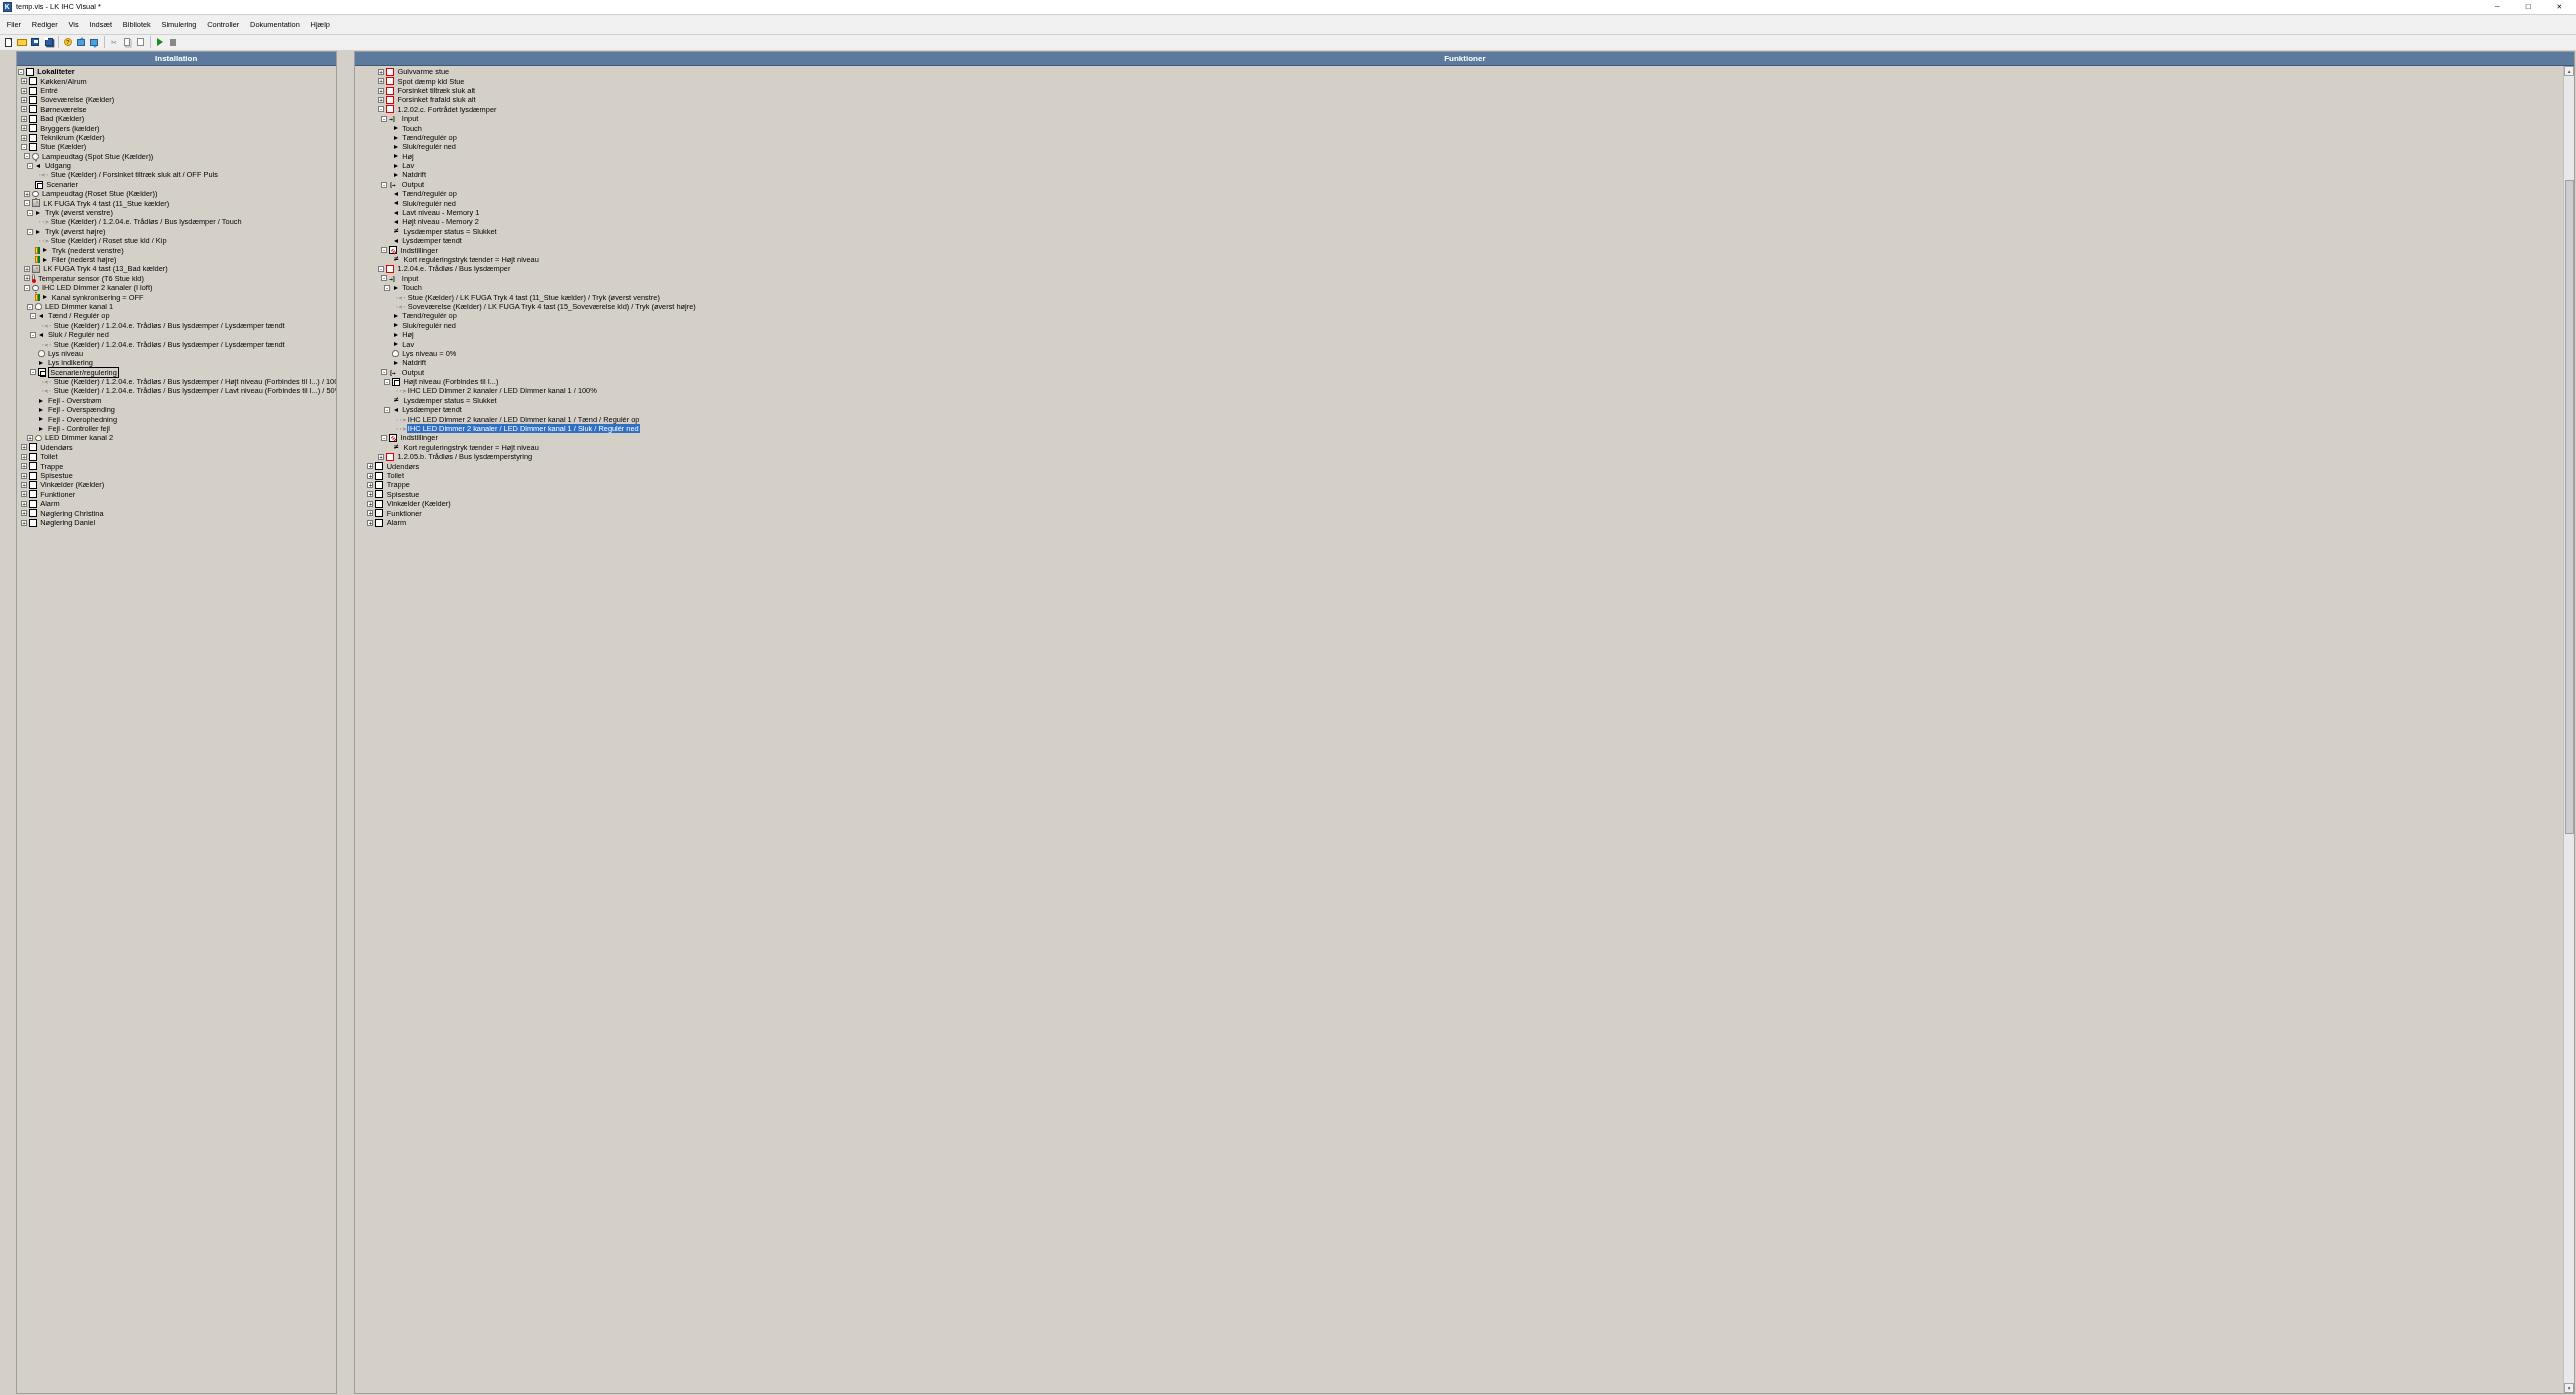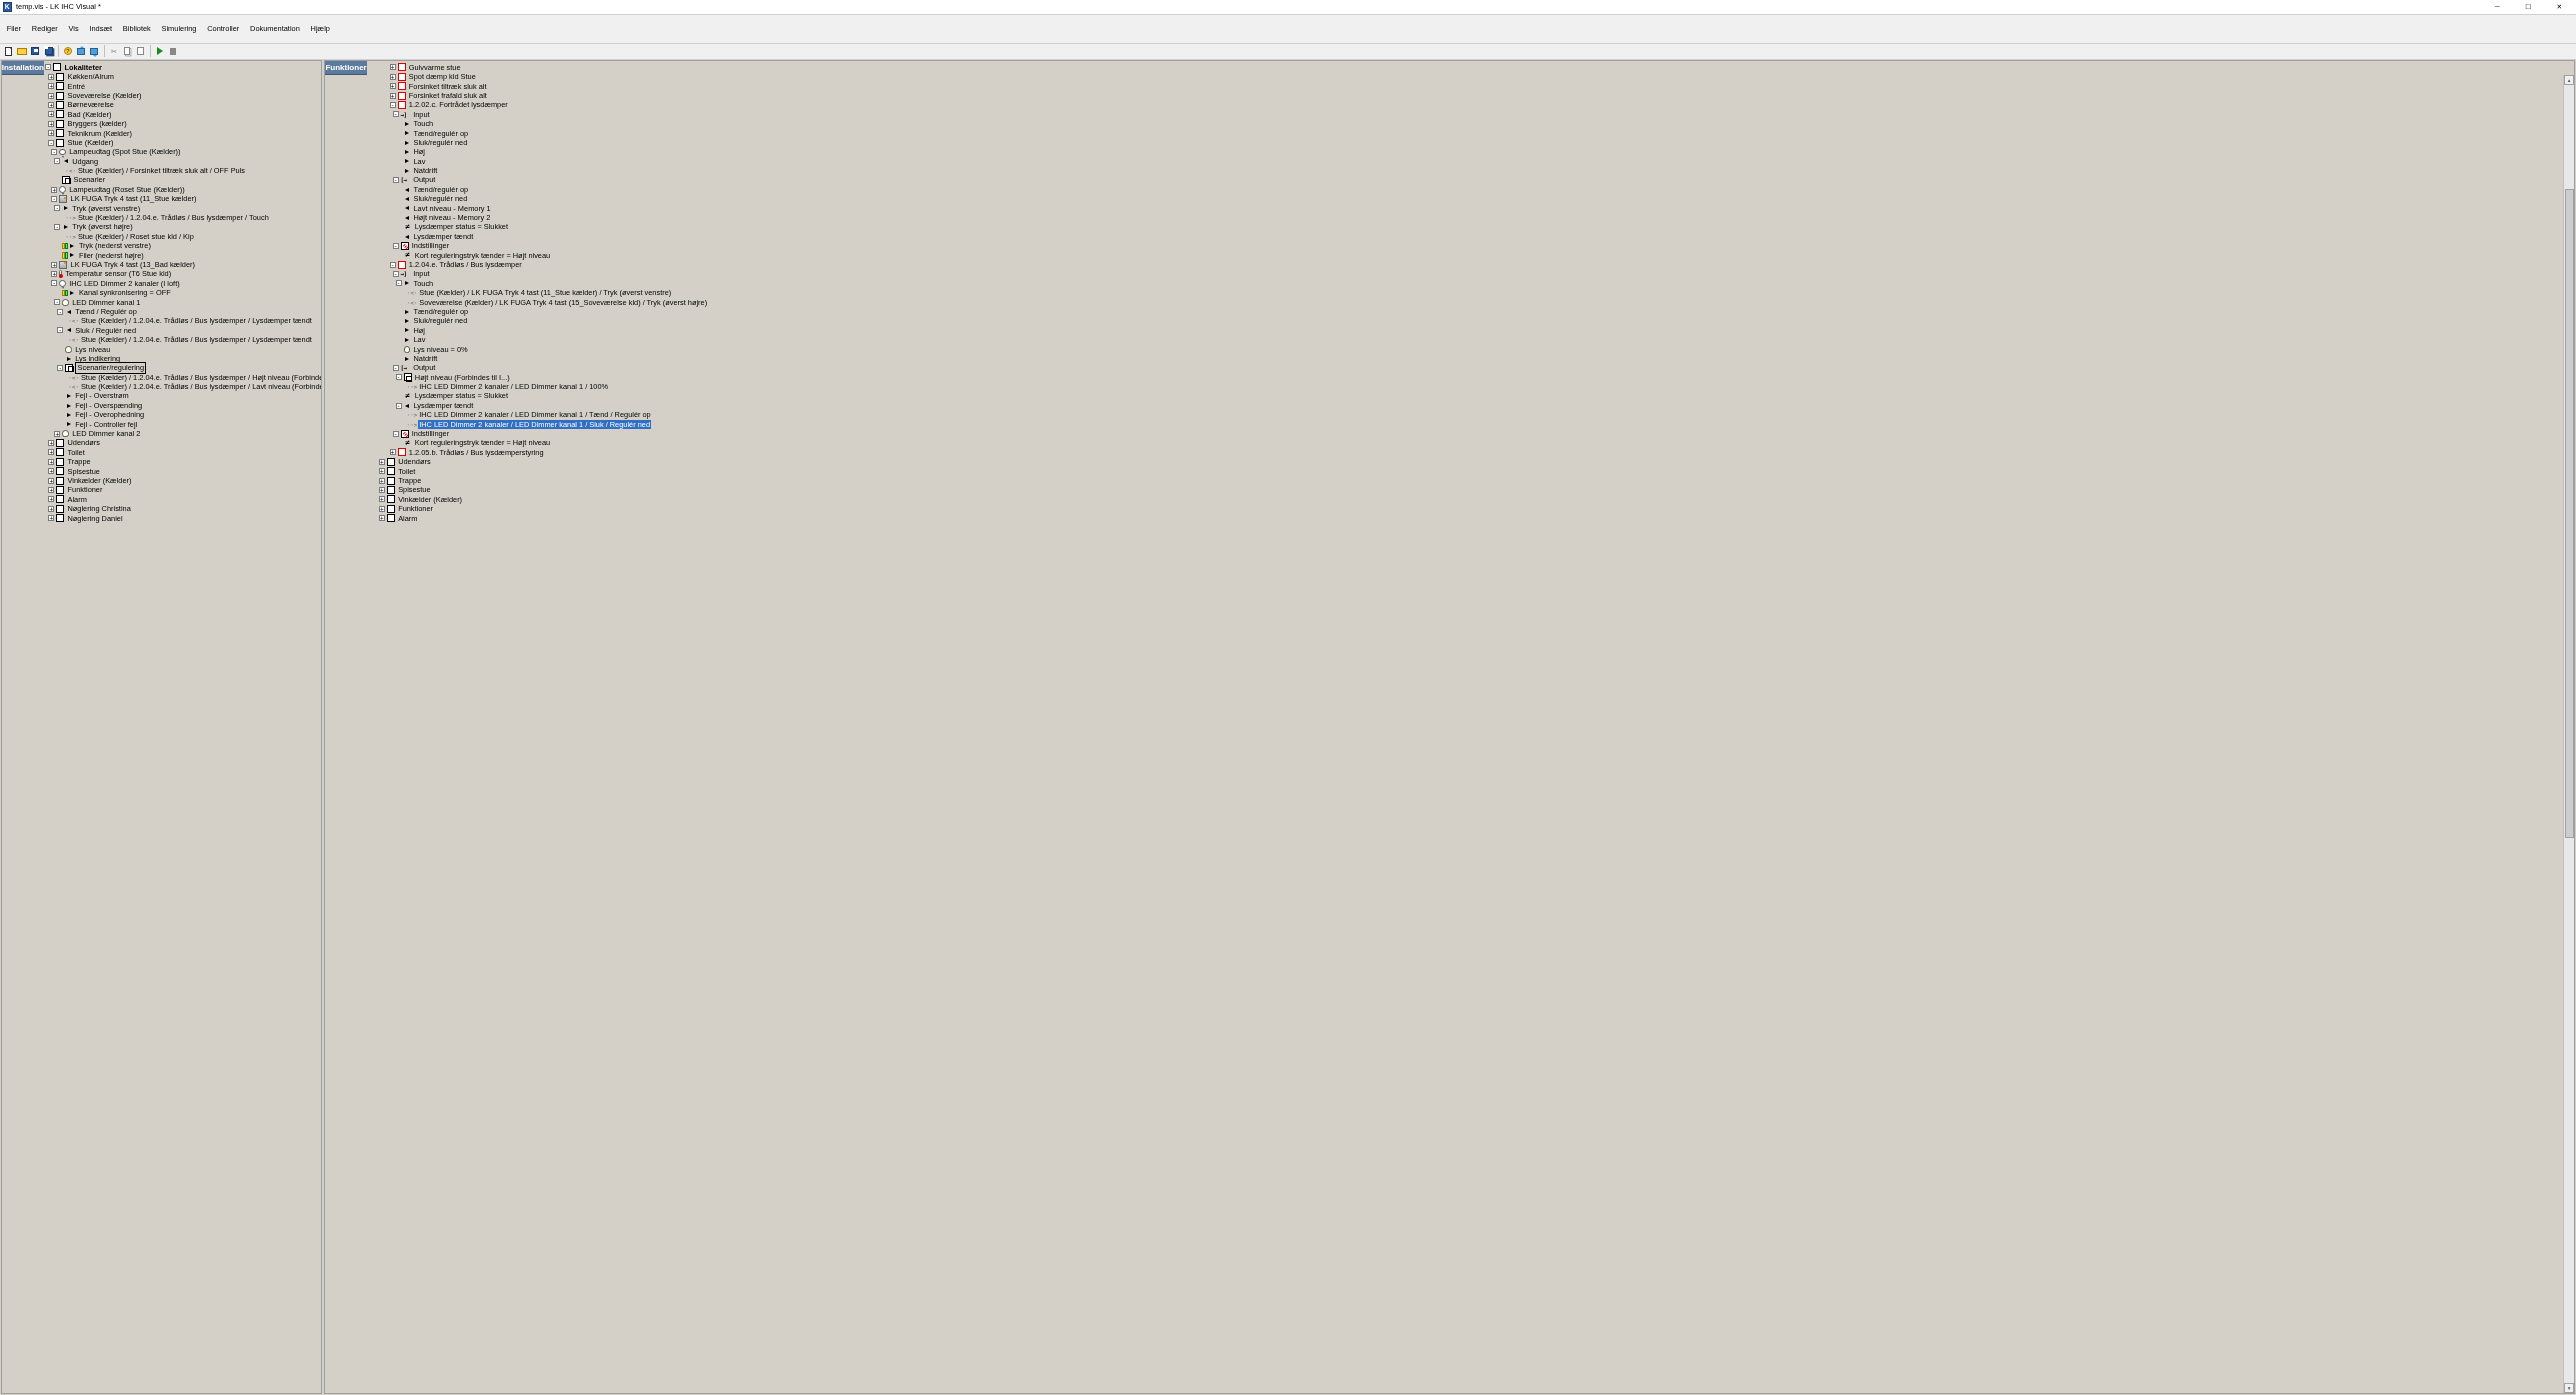--- a/index.html
+++ b/index.html
@@ -46,21 +46,21 @@
     width: 31px; height: 14.8px;
     display: inline-flex; align-items: center; justify-content: center;
     font-family: "Segoe UI Symbol",sans-serif;
     font-size: 6.7px;
     cursor: default;
   }
 
   .menubar {
     display: flex;
     align-items: center;
-    height: 29px;
+    height: 20px;
     background: #f0f0f0;
     border-bottom: 0.7px solid #d0d0d0;
     padding: 0 1.3px;
   }
   .menu-item { padding: 1.3px 5.4px; cursor: default; }
 
   .toolbar {
     display: flex;
     align-items: center;
     height: 16px;
@@ -80,24 +80,25 @@
   .workspace {
     flex: 1;
     display: flex;
     min-height: 0;
     background: #d4d0c8;
     padding: 0.7px;
     gap: 2.7px;
   }
   .pane {
     display: flex;
-    flex-direction: row;
+    flex-direction: column;
     background: #d4d0c8;
     border: 0.7px solid #9e9e9e;
     min-width: 0;
+    margin-left: 15px;
   }
   .pane.left { flex: 0 0 321px; }
   .pane.right { flex: 1; position: relative; }
   .pane-header {
     height: 13.4px;
     background: #5b7a9e;
     color: #fff;
     font-weight: bold;
     display: flex;
     align-items: center;

